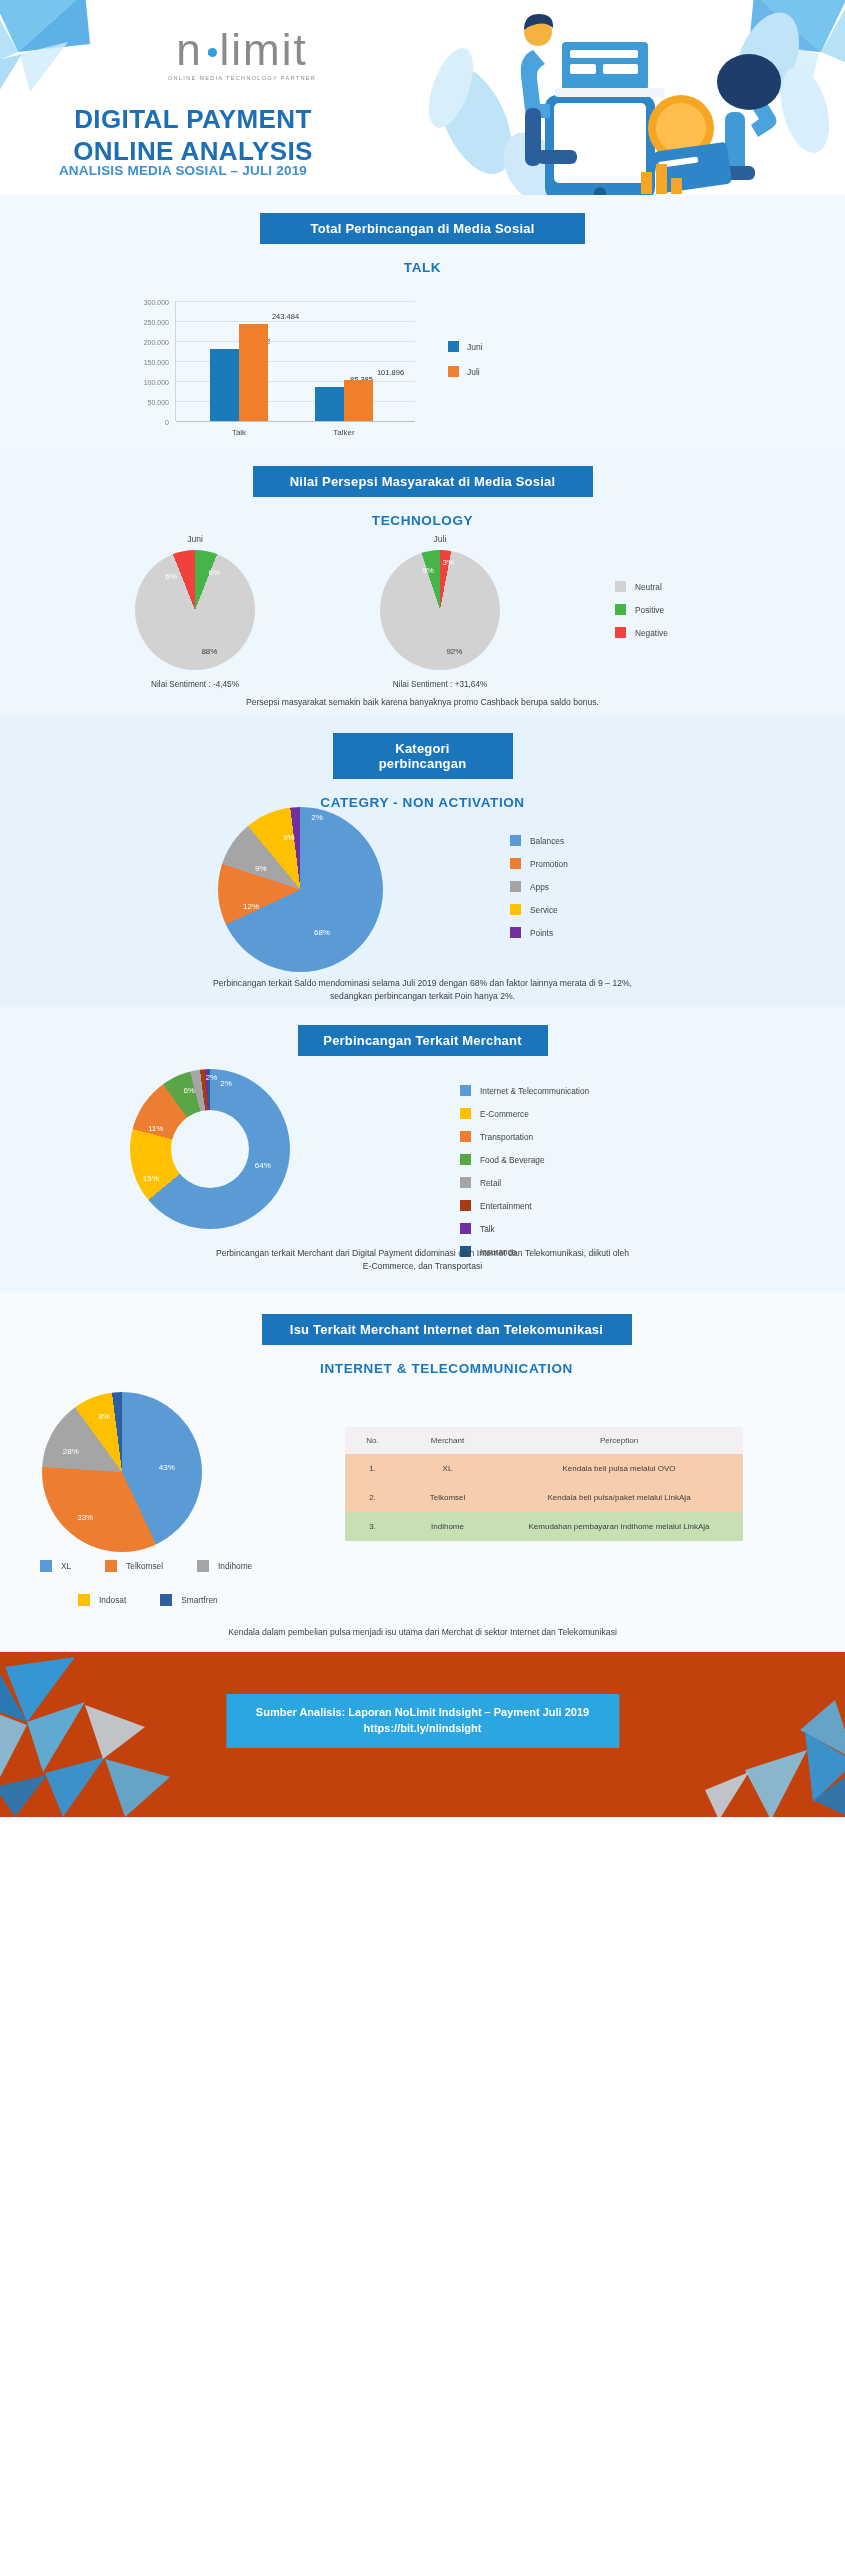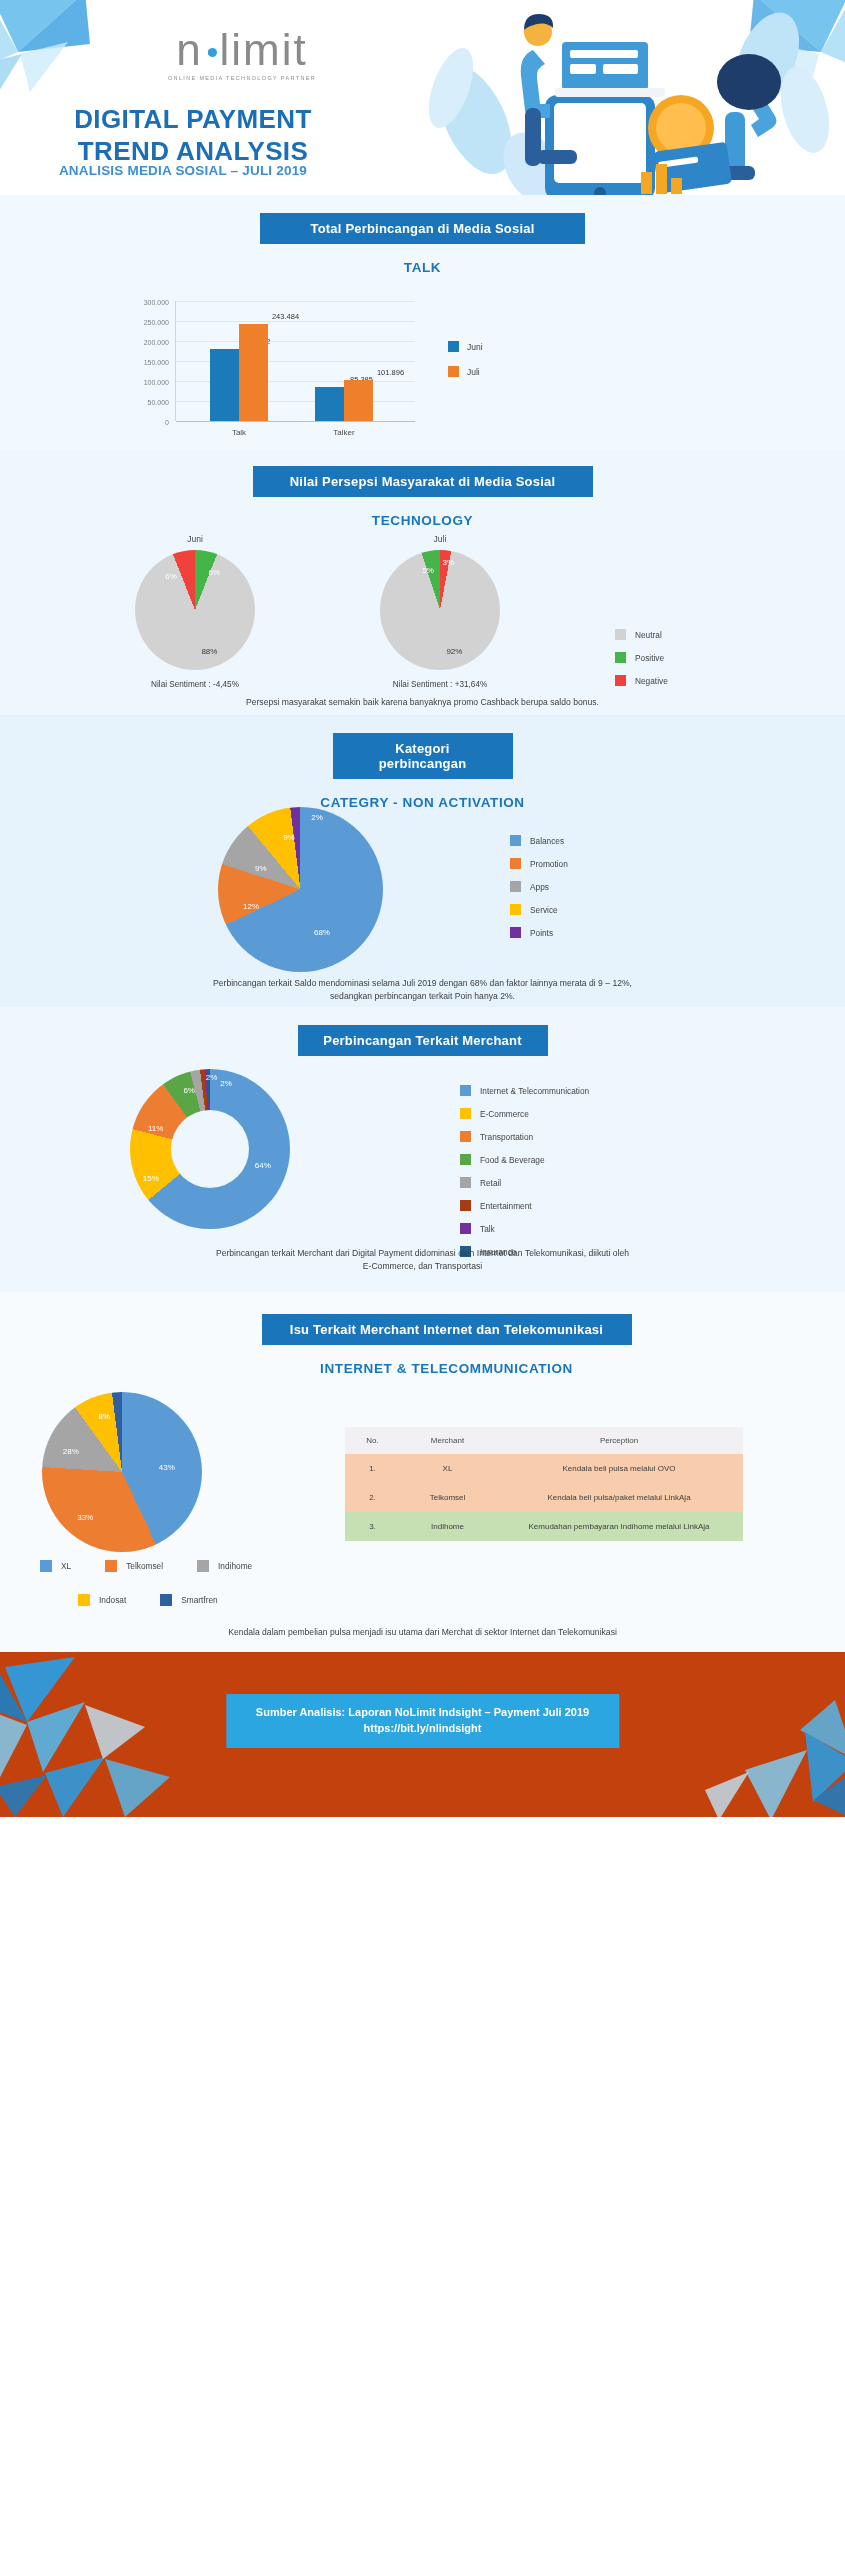--- a/index.html
+++ b/index.html
@@ -238,21 +238,21 @@
   </svg>
 
   <div class="logo-wrap">
     <div class="logo-mark">n·limit</div>
     <div class="logo-dot"></div>
     <div class="logo-tag">ONLINE MEDIA TECHNOLOGY PARTNER</div>
   </div>
 
   <div class="hdr-title">
     <div>DIGITAL PAYMENT</div>
-    <div>TREND ANALYSIS</div>
+    <div>ONLINE ANALYSIS</div>
   </div>
   <div class="hdr-sub">ANALISIS MEDIA SOSIAL – JULI 2019</div>
 
   <svg class="illus" viewBox="0 0 430 195">
 
     <ellipse cx="60" cy="120" rx="30" ry="58" fill="#bfe4f7" transform="rotate(-25 60 120)"></ellipse>
     <ellipse cx="36" cy="88" rx="18" ry="42" fill="#d8eefb" transform="rotate(20 36 88)"></ellipse>
     <ellipse cx="352" cy="60" rx="28" ry="50" fill="#bfe4f7" transform="rotate(22 352 60)"></ellipse>
     <ellipse cx="390" cy="110" rx="22" ry="44" fill="#d8eefb" transform="rotate(-15 390 110)"></ellipse>
     <ellipse cx="118" cy="168" rx="26" ry="38" fill="#cfe9fa" transform="rotate(-30 118 168)"></ellipse>
@@ -367,21 +367,21 @@
 
   <div class="pie-title" style="left:440px;top:84px;">Juli</div>
   <div class="pie" style="position:absolute;left:380px;top:100px;width:120px;height:120px;
        background:conic-gradient(from 0deg,#f0413c 0deg 10.8deg,#d2d2d2 10.8deg 342deg,#45b549 342deg 360deg);">
     <span class="pie-lbl" style="left:57%;top:10%;">3%</span>
     <span class="pie-lbl" style="left:40%;top:17%;">5%</span>
     <span class="pie-lbl dark" style="left:62%;top:84%;">92%</span>
   </div>
   <div class="pie-foot" style="left:440px;top:230px;">Nilai Sentiment : +31,64%</div>
 
-  <div class="legend-col" style="left:615px;top:131px;margin-top:48px;">
+  <div class="legend-col" style="left:615px;top:131px;">
     <div class="li">
       <span class="sw" style="background:#d2d2d2;"></span>
       <span class="lb">Neutral</span>
     </div>
     <div class="li">
       <span class="sw" style="background:#45b549;"></span>
       <span class="lb">Positive</span>
     </div>
     <div class="li">
       <span class="sw" style="background:#f0413c;"></span>

